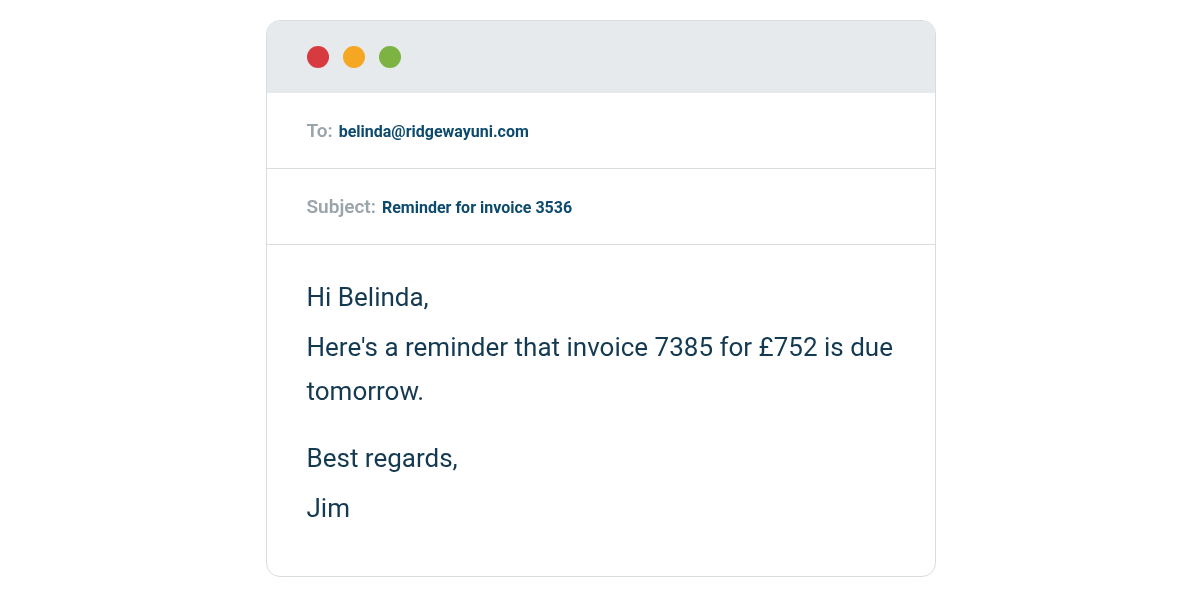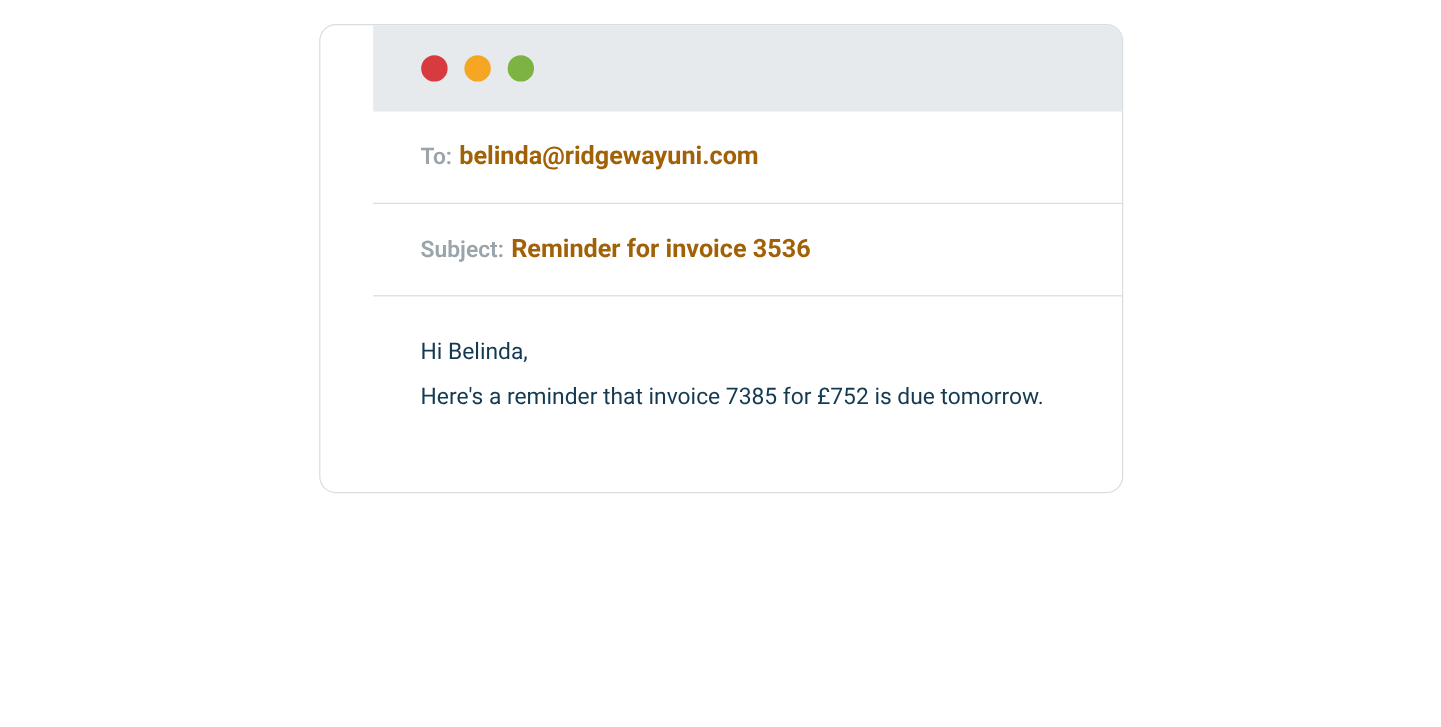--- a/index.html
+++ b/index.html
@@ -18,21 +18,20 @@
       width: 1201px;
       height: 606px;
     }
     
     .window {
       width: 670px;
       border: 1px solid #d8dde0;
       border-radius: 14px;
       overflow: hidden;
       background: #ffffff;
-      padding-left: 44px;
     }
     
     .titlebar {
       background: #e6eaec;
       height: 72px;
       display: flex;
       align-items: center;
       padding-left: 40px;
       gap: 14px;
     }
@@ -55,29 +54,29 @@
       gap: 6px;
     }
     
     .label {
       color: #9aa4ab;
       font-size: 19px;
       font-weight: 600;
     }
     
     .value {
-      color: #a16207;
-      font-size: 21px;
+      color: #0c4a6e;
+      font-size: 16px;
       font-weight: 700;
     }
     
     .body-section {
       padding: 30px 40px 40px 40px;
       color: #143a52;
-      font-size: 19px;
+      font-size: 26px;
       line-height: 1.7;
     }
     
     .body-section p {
       margin-bottom: 6px;
     }
     
     .spacer {
       height: 16px;
     }
@@ -100,15 +99,17 @@
 
   <div class="header-row">
     <span class="label">Subject:</span>
     <span class="value">Reminder for invoice 3536</span>
   </div>
 
   <div class="body-section">
     <p>Hi Belinda,</p>
     <p>Here's a reminder that invoice 7385 for £752 is due tomorrow.</p>
     <div class="spacer"></div>
+    <p>Best regards,</p>
+    <p>Jim</p>
   </div>
 
 </div>
 
 </body></html>

